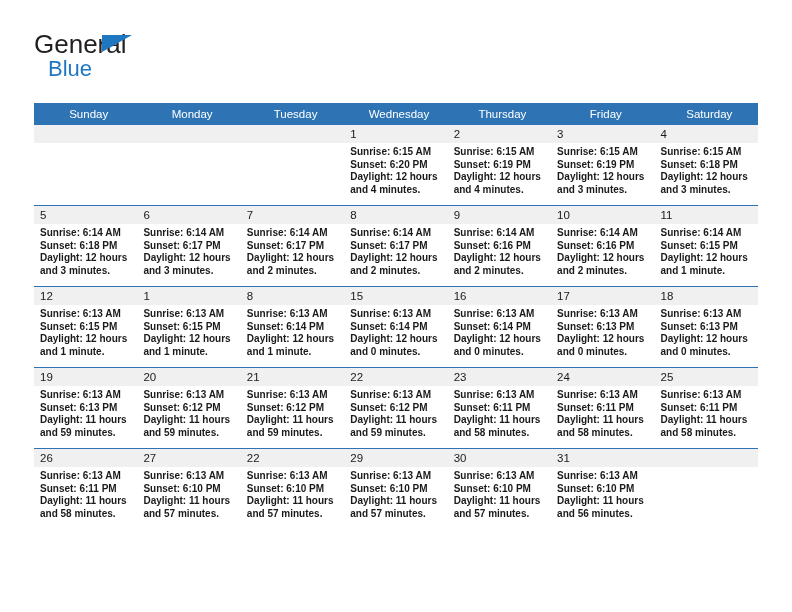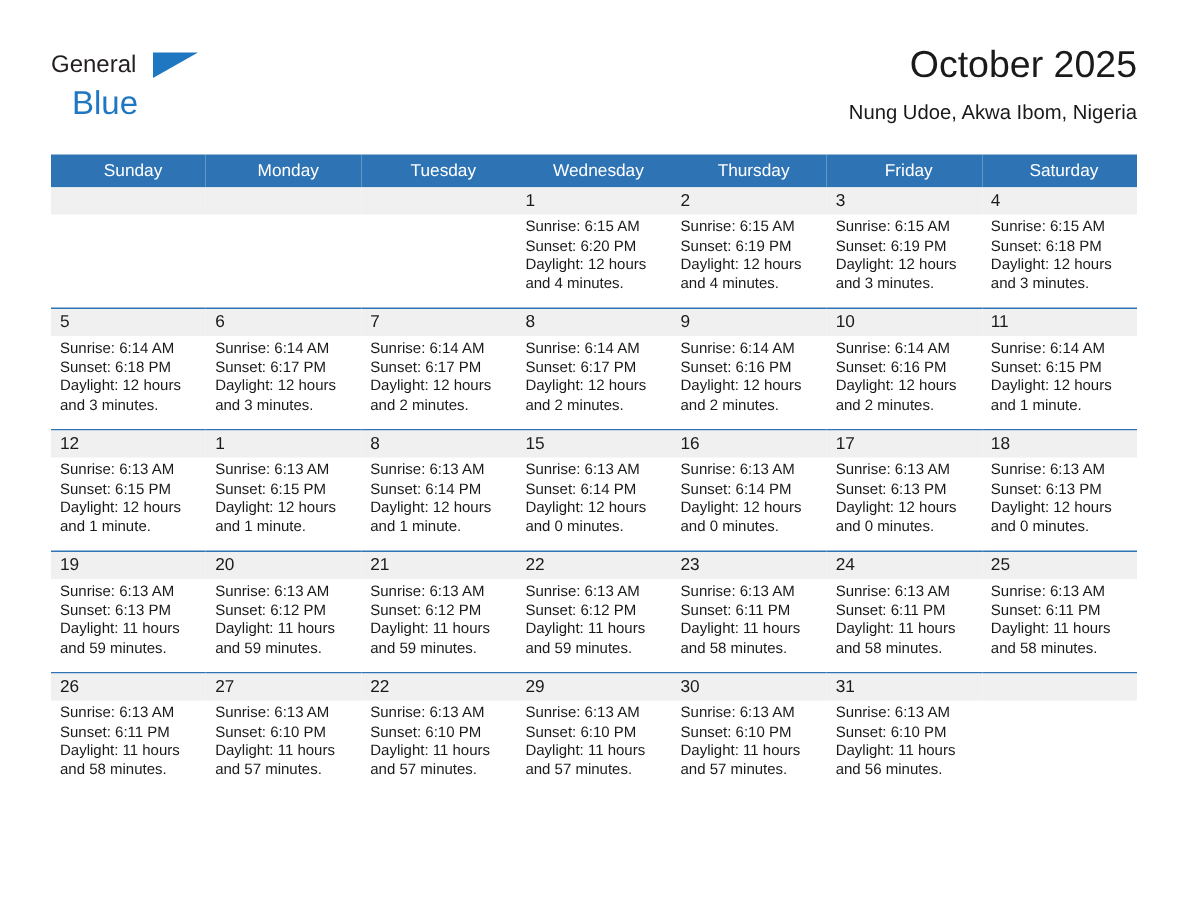--- a/index.html
+++ b/index.html
@@ -33,21 +33,21 @@
 
   .brand {
     position: absolute;
     left: 0;
     top: 4px;
     width: 200px;
     height: 56px;
   }
   .brand-line1 {
     position: relative;
-    font-size: 16px;
+    font-size: 26px;
     line-height: 24px;
     color: #231f20;
     letter-spacing: 0px;
     display: block;
     height: 24px;
   }
   .brand-triangle {
     position: absolute;
     left: 68px;
     top: 3px;
@@ -135,20 +135,21 @@
     font-size: 11.5px;
     line-height: 15px;
     color: #1a1a1a;
   }
 
   .cell-body {
     padding: 3px 5px 0 6px;
     font-size: 10px;
     line-height: 12.6px;
     color: #1a1a1a;
+    font-weight: bold;
   }
   .cell-body div {
     white-space: normal;
   }
 
   .empty .daynum-band {
     color: transparent;
   }
 </style>
 </head>
@@ -157,24 +158,20 @@
 <div class="page">
 
   <div class="top-header">
 
     <div class="brand">
       <span class="brand-line1">General</span>
       <span class="brand-triangle"></span>
       <span class="brand-line2">Blue</span>
     </div>
 
-    <div class="title-block">
-      <h1 class="cal-title">October 2025</h1>
-      <p class="cal-subtitle">Nung Udoe, Akwa Ibom, Nigeria</p>
-    </div>
 
   </div>
 
   <table class="calendar">
     <thead>
       <tr>
         <th>Sunday</th>
         <th>Monday</th>
         <th>Tuesday</th>
         <th>Wednesday</th>

